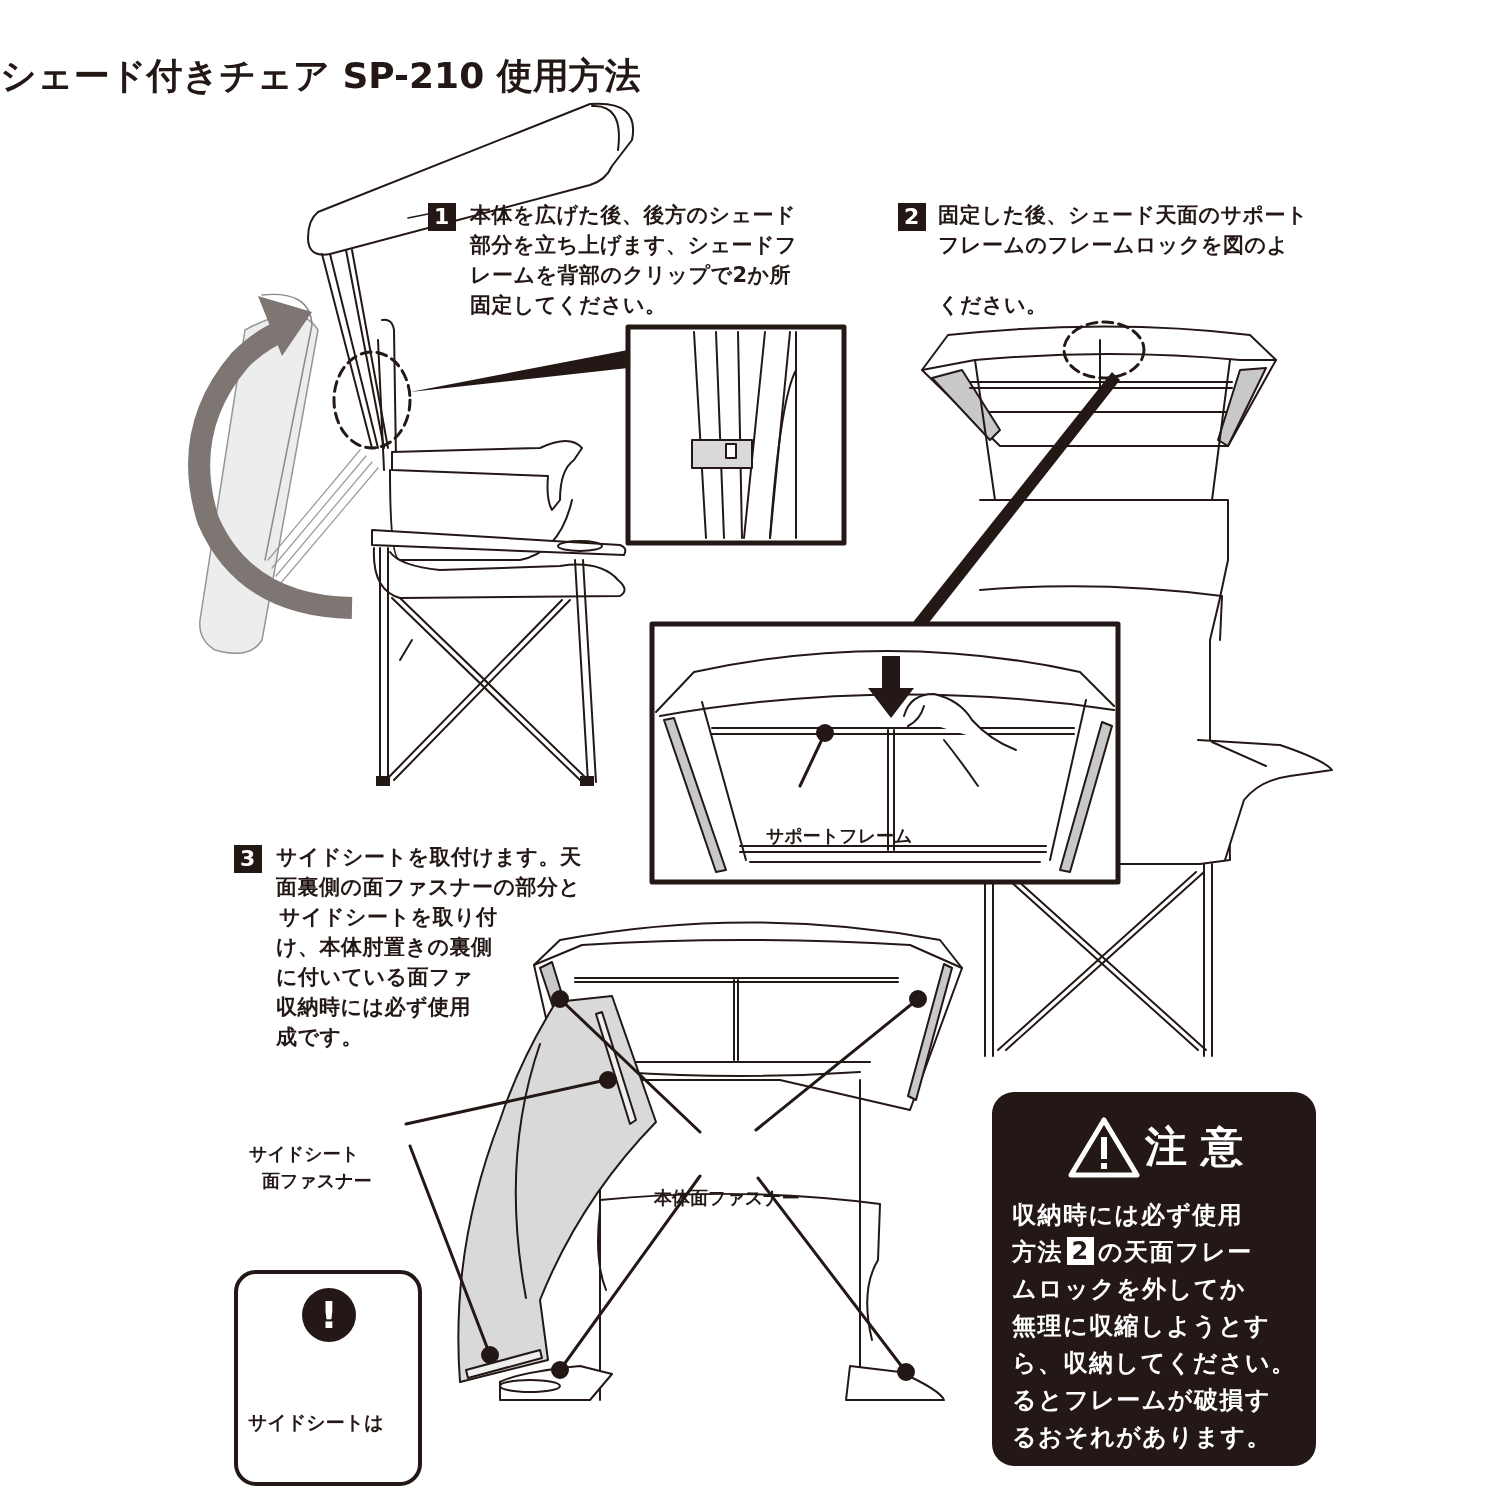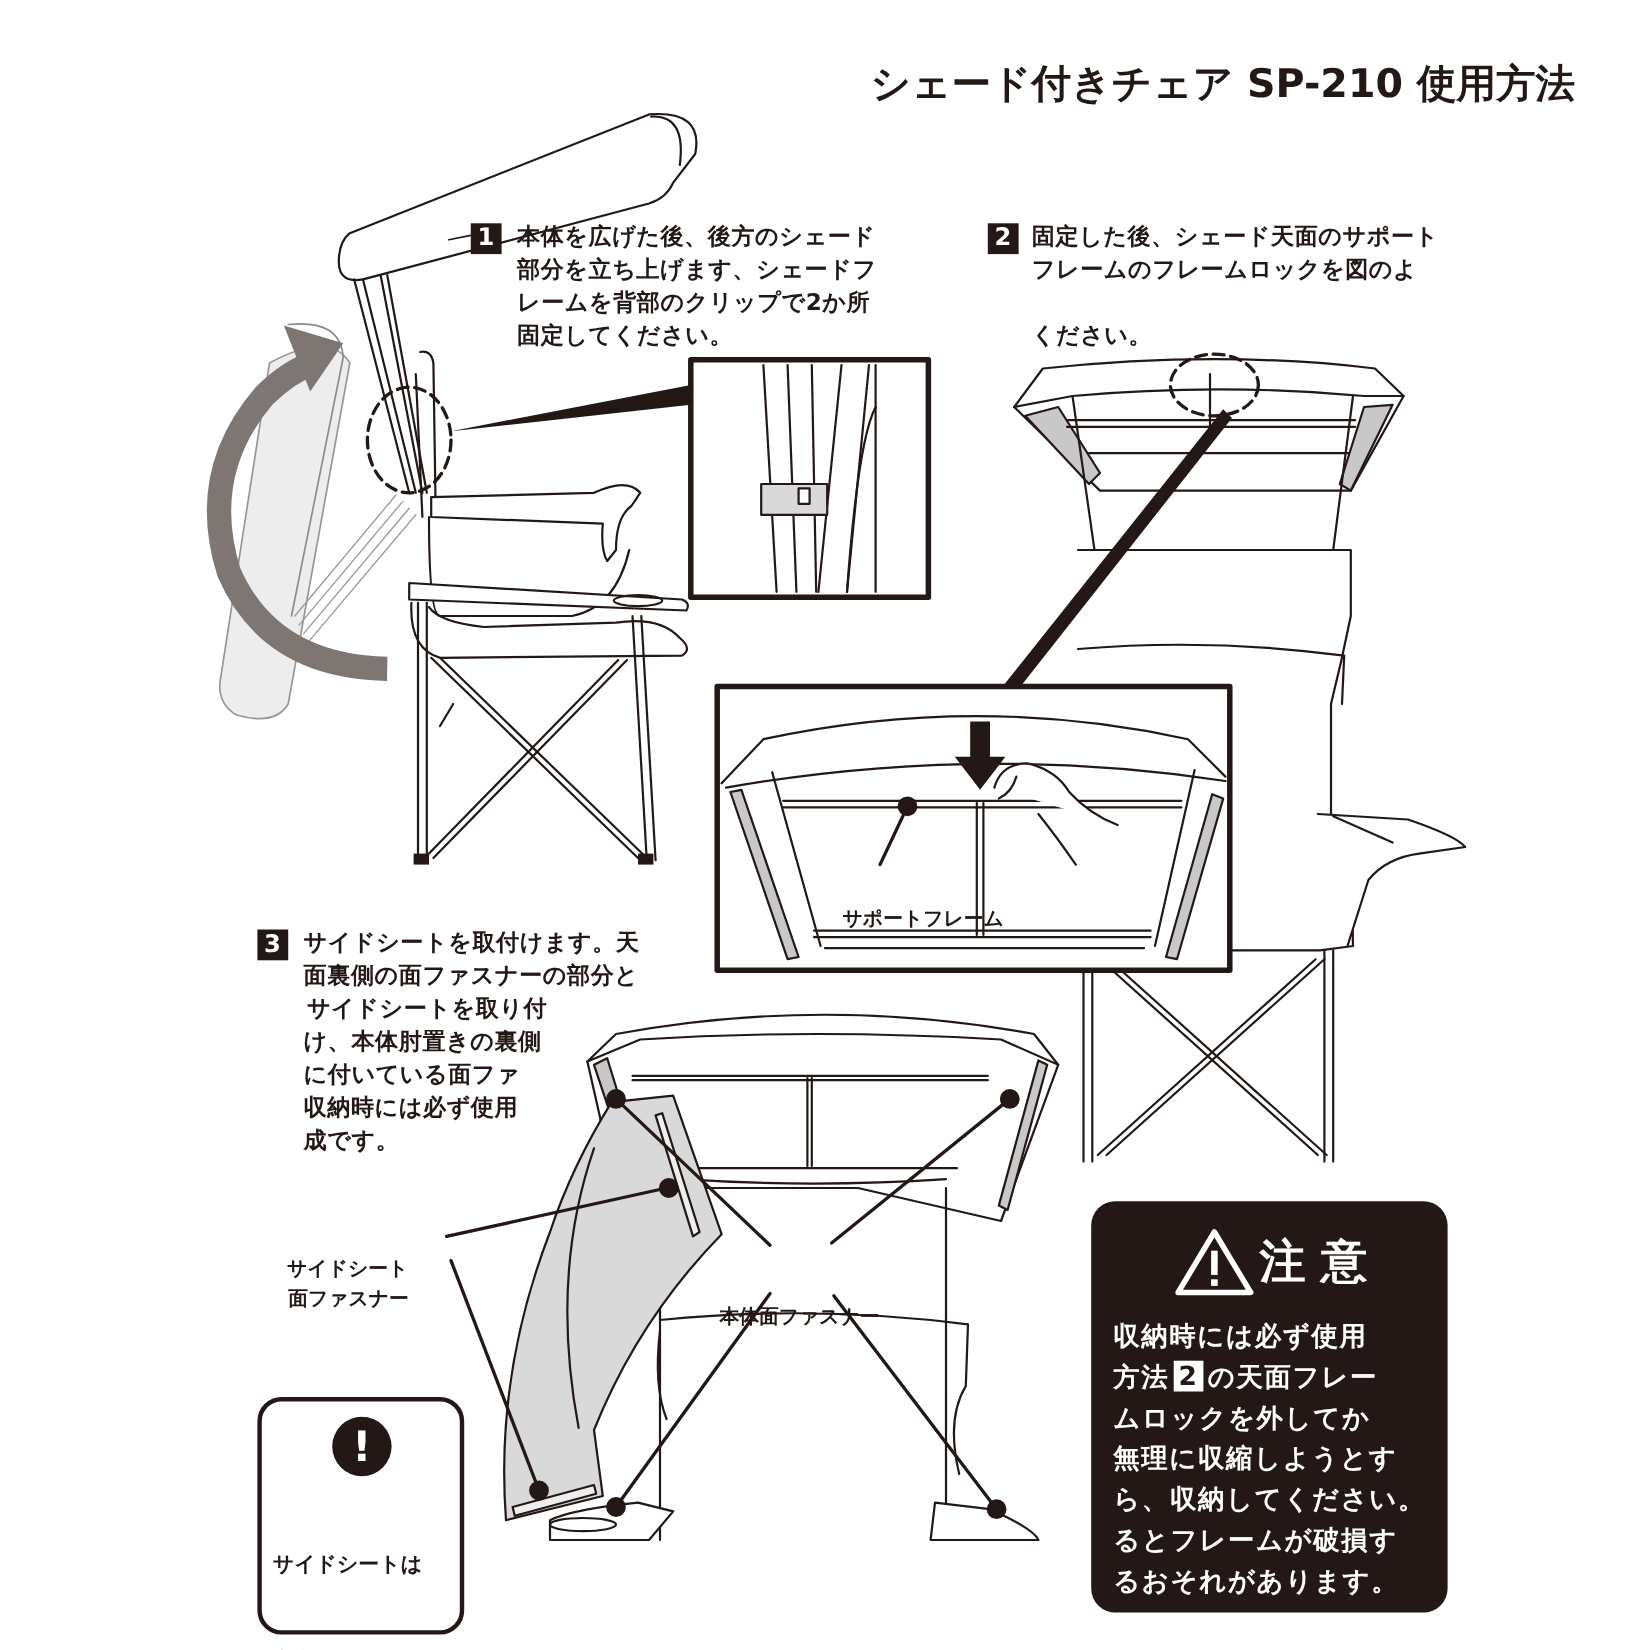--- a/index.html
+++ b/index.html
@@ -1,20 +1,20 @@
 <!DOCTYPE html>
 <html><head>
 <meta charset="utf-8">
 <style>
   html, body { margin: 0; padding: 0; background: #ffffff; }
   body { width: 1500px; height: 1500px; position: relative; overflow: hidden;
          font-family: "DejaVu Sans", "Liberation Sans", sans-serif; color: #231815; }
   .abs { position: absolute; }
   svg.art { position: absolute; left: 0; top: 0; width: 1500px; height: 1500px; }
-  .title { left: 0; width: 1432px; top: 52px; text-align: right; font-size: 36px;
+  .title { left: 0; width: 1432px; top: 52px; text-align: left; font-size: 36px;
            font-weight: bold; letter-spacing: 0px; }
   .step { font-size: 21px; font-weight: bold; line-height: 30.5px; letter-spacing: 0.5px; }
   .step-num { position: absolute; width: 28px; height: 28px; background: #231815; color: #fff;
               font-weight: bold; font-size: 22px; line-height: 28px; text-align: center; }
   .step-text { position: absolute; white-space: pre; }
   .label { font-size: 18px; font-weight: bold; white-space: pre; line-height: 27px; margin-top: 32px; }
   .caution { left: 992px; top: 1092px; width: 324px; height: 374px; background: #231815;
              border-radius: 22px; color: #fff; }
   .caution-head { position: absolute; left: 0; width: 340px; top: 20px; height: 70px;
                   display: flex; align-items: center; justify-content: center; gap: 4px; }
@@ -221,21 +221,21 @@
   <div class="step-text" style="left:42px; top:0;">サイドシートを取付けます。天</div>
   <div class="step-text" style="left:42px; top:30px;">面裏側の面ファスナーの部分と</div>
   <div class="step-text" style="left:45px; top:60px;">サイドシートを取り付</div>
   <div class="step-text" style="left:42px; top:90px;">け、本体肘置きの裏側</div>
   <div class="step-text" style="left:42px; top:120px;">に付いている面ファ</div>
   <div class="step-text" style="left:42px; top:150px;">収納時には必ず使用</div>
   <div class="step-text" style="left:42px; top:180px;">成です。</div>
 </div>
 
 <div class="abs label" style="left:766px; top:790px;">サポートフレーム</div>
-<div class="abs label" style="left:261px; top:1108px;">サイドシート</div>
+<div class="abs label" style="left:249px; top:1108px;">サイドシート</div>
 <div class="abs label" style="left:262px; top:1135px;">面ファスナー</div>
 <div class="abs label" style="left:654px; top:1152px;">本体面ファスナー</div>
 
 <div class="abs caution">
   <div class="caution-head">
     <svg width="74" height="64" viewBox="0 0 74 64">
       <path d="M37 5 L70 60 L4 60 Z" fill="none" stroke="#fff" stroke-width="5" stroke-linejoin="round"></path>
       <rect x="34" y="22" width="6" height="22" fill="#fff"></rect>
       <rect x="34" y="48" width="6" height="6" fill="#fff"></rect>
     </svg>

